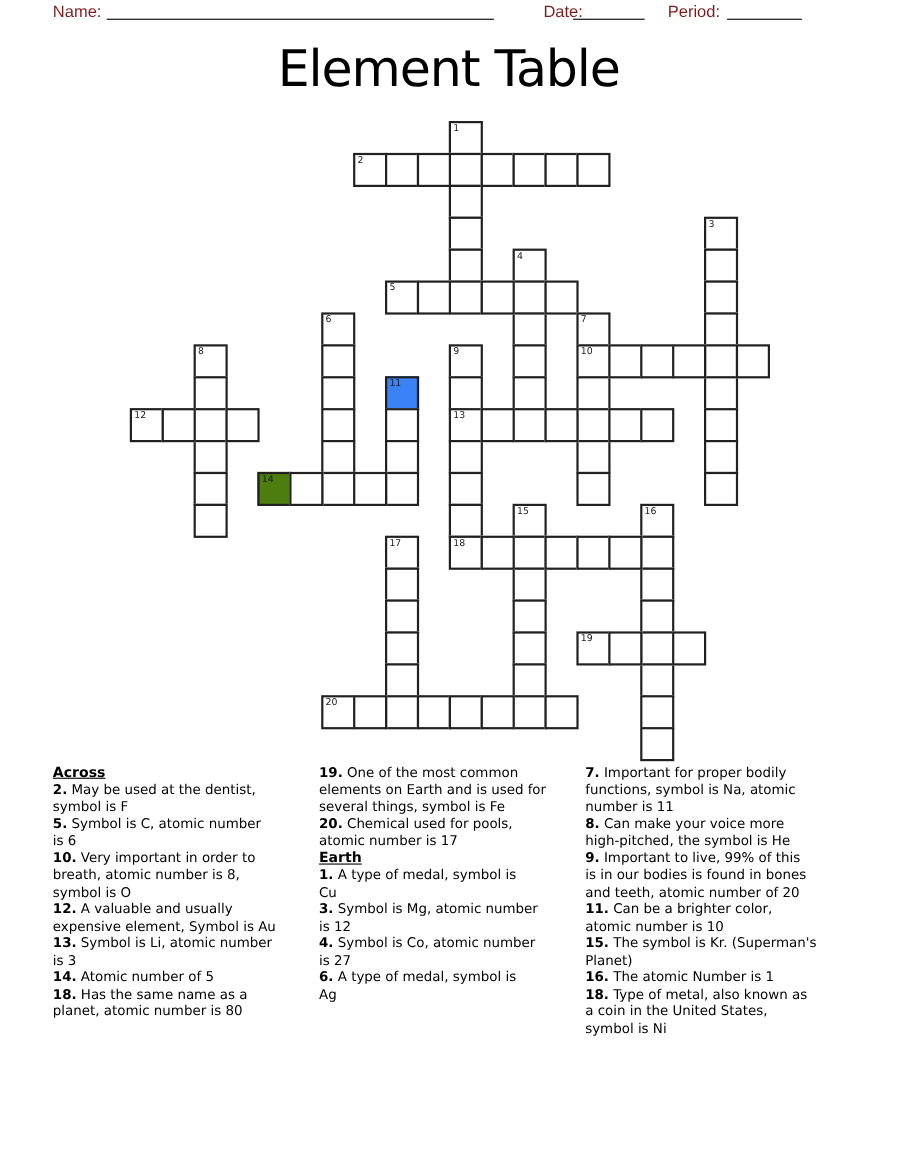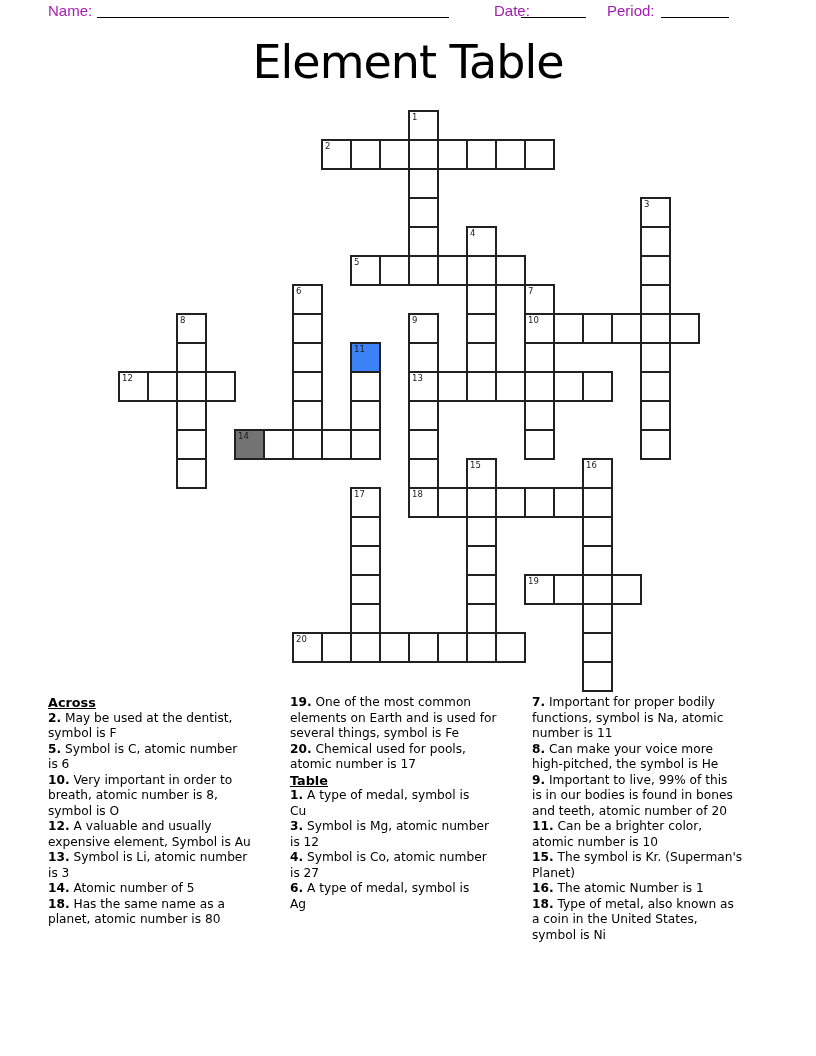--- a/index.html
+++ b/index.html
@@ -9,21 +9,21 @@
     position: relative;
     font-family: "DejaVu Sans", sans-serif;
     color: #111;
     overflow: hidden;
   }
   
   .hdr-label {
     position: absolute; top: 2px;
     font-size: 15px; line-height: 18px;
     font-family: "Liberation Sans", sans-serif;
-    color: #a21caf;
+    color: #7f1d1d;
   }
   .hdr-line {
     position: absolute; top: 2px; height: 15px;
     border-bottom: 1.5px solid #000;
   }
   #name-label   { left: 48px; }
   #name-line    { left: 97px;  width: 352px; }
   #date-label   { left: 494px; }
   #date-line    { left: 521px; width: 65px; }
   #period-label { left: 607px; }
@@ -177,21 +177,21 @@
     <div class="cell" style="left: 232px; top: 319px; width: 31px; height: 31px; border: 2px solid rgb(33, 33, 33); background: rgb(255, 255, 255);"></div>
     <div class="cell" style="left: 0px; top: 261px; width: 31px; height: 31px; border: 2px solid rgb(33, 33, 33); background: rgb(255, 255, 255);">
       <span class="cellnum">12</span>
     </div>
     <div class="cell" style="left: 29px; top: 261px; width: 31px; height: 31px; border: 2px solid rgb(33, 33, 33); background: rgb(255, 255, 255);"></div>
     <div class="cell" style="left: 87px; top: 261px; width: 31px; height: 31px; border: 2px solid rgb(33, 33, 33); background: rgb(255, 255, 255);"></div>
     <div class="cell" style="left: 319px; top: 261px; width: 31px; height: 31px; border: 2px solid rgb(33, 33, 33); background: rgb(255, 255, 255);"></div>
     <div class="cell" style="left: 377px; top: 261px; width: 31px; height: 31px; border: 2px solid rgb(33, 33, 33); background: rgb(255, 255, 255);"></div>
     <div class="cell" style="left: 435px; top: 261px; width: 31px; height: 31px; border: 2px solid rgb(33, 33, 33); background: rgb(255, 255, 255);"></div>
     <div class="cell" style="left: 464px; top: 261px; width: 31px; height: 31px; border: 2px solid rgb(33, 33, 33); background: rgb(255, 255, 255);"></div>
-    <div class="cell" style="left: 116px; top: 319px; width: 31px; height: 31px; border: 2px solid rgb(33, 33, 33); background: #737373;">
+    <div class="cell" style="left: 116px; top: 319px; width: 31px; height: 31px; border: 2px solid rgb(33, 33, 33); background: #4d7c0f;">
       <span class="cellnum">14</span>
     </div>
     <div class="cell" style="left: 145px; top: 319px; width: 31px; height: 31px; border: 2px solid rgb(33, 33, 33); background: rgb(255, 255, 255);"></div>
     <div class="cell" style="left: 203px; top: 319px; width: 31px; height: 31px; border: 2px solid rgb(33, 33, 33); background: rgb(255, 255, 255);"></div>
     <div class="cell" style="left: 348px; top: 348px; width: 31px; height: 31px; border: 2px solid rgb(33, 33, 33); background: rgb(255, 255, 255);">
       <span class="cellnum">15</span>
     </div>
     <div class="cell" style="left: 348px; top: 377px; width: 31px; height: 31px; border: 2px solid rgb(33, 33, 33); background: rgb(255, 255, 255);"></div>
     <div class="cell" style="left: 348px; top: 406px; width: 31px; height: 31px; border: 2px solid rgb(33, 33, 33); background: rgb(255, 255, 255);"></div>
     <div class="cell" style="left: 348px; top: 435px; width: 31px; height: 31px; border: 2px solid rgb(33, 33, 33); background: rgb(255, 255, 255);"></div>
@@ -251,21 +251,21 @@
     <div class="clue"><span class="cnum">14.</span><span class="ctext"> Atomic number of 5</span></div>
     <div class="clue"><span class="cnum">18.</span><span class="ctext"> Has the same name as a
 planet, atomic number is 80</span></div>
   </div>
 <div class="cluecol" id="clue-col-2">
     <div class="clue"><span class="cnum">19.</span><span class="ctext"> One of the most common
 elements on Earth and is used for
 several things, symbol is Fe</span></div>
     <div class="clue"><span class="cnum">20.</span><span class="ctext"> Chemical used for pools,
 atomic number is 17</span></div>
-    <div class="clue-heading">Table</div>
+    <div class="clue-heading">Earth</div>
     <div class="clue"><span class="cnum">1.</span><span class="ctext"> A type of medal, symbol is
 Cu</span></div>
     <div class="clue"><span class="cnum">3.</span><span class="ctext"> Symbol is Mg, atomic number
 is 12</span></div>
     <div class="clue"><span class="cnum">4.</span><span class="ctext"> Symbol is Co, atomic number
 is 27</span></div>
     <div class="clue"><span class="cnum">6.</span><span class="ctext"> A type of medal, symbol is
 Ag</span></div>
   </div>
 <div class="cluecol" id="clue-col-3">

